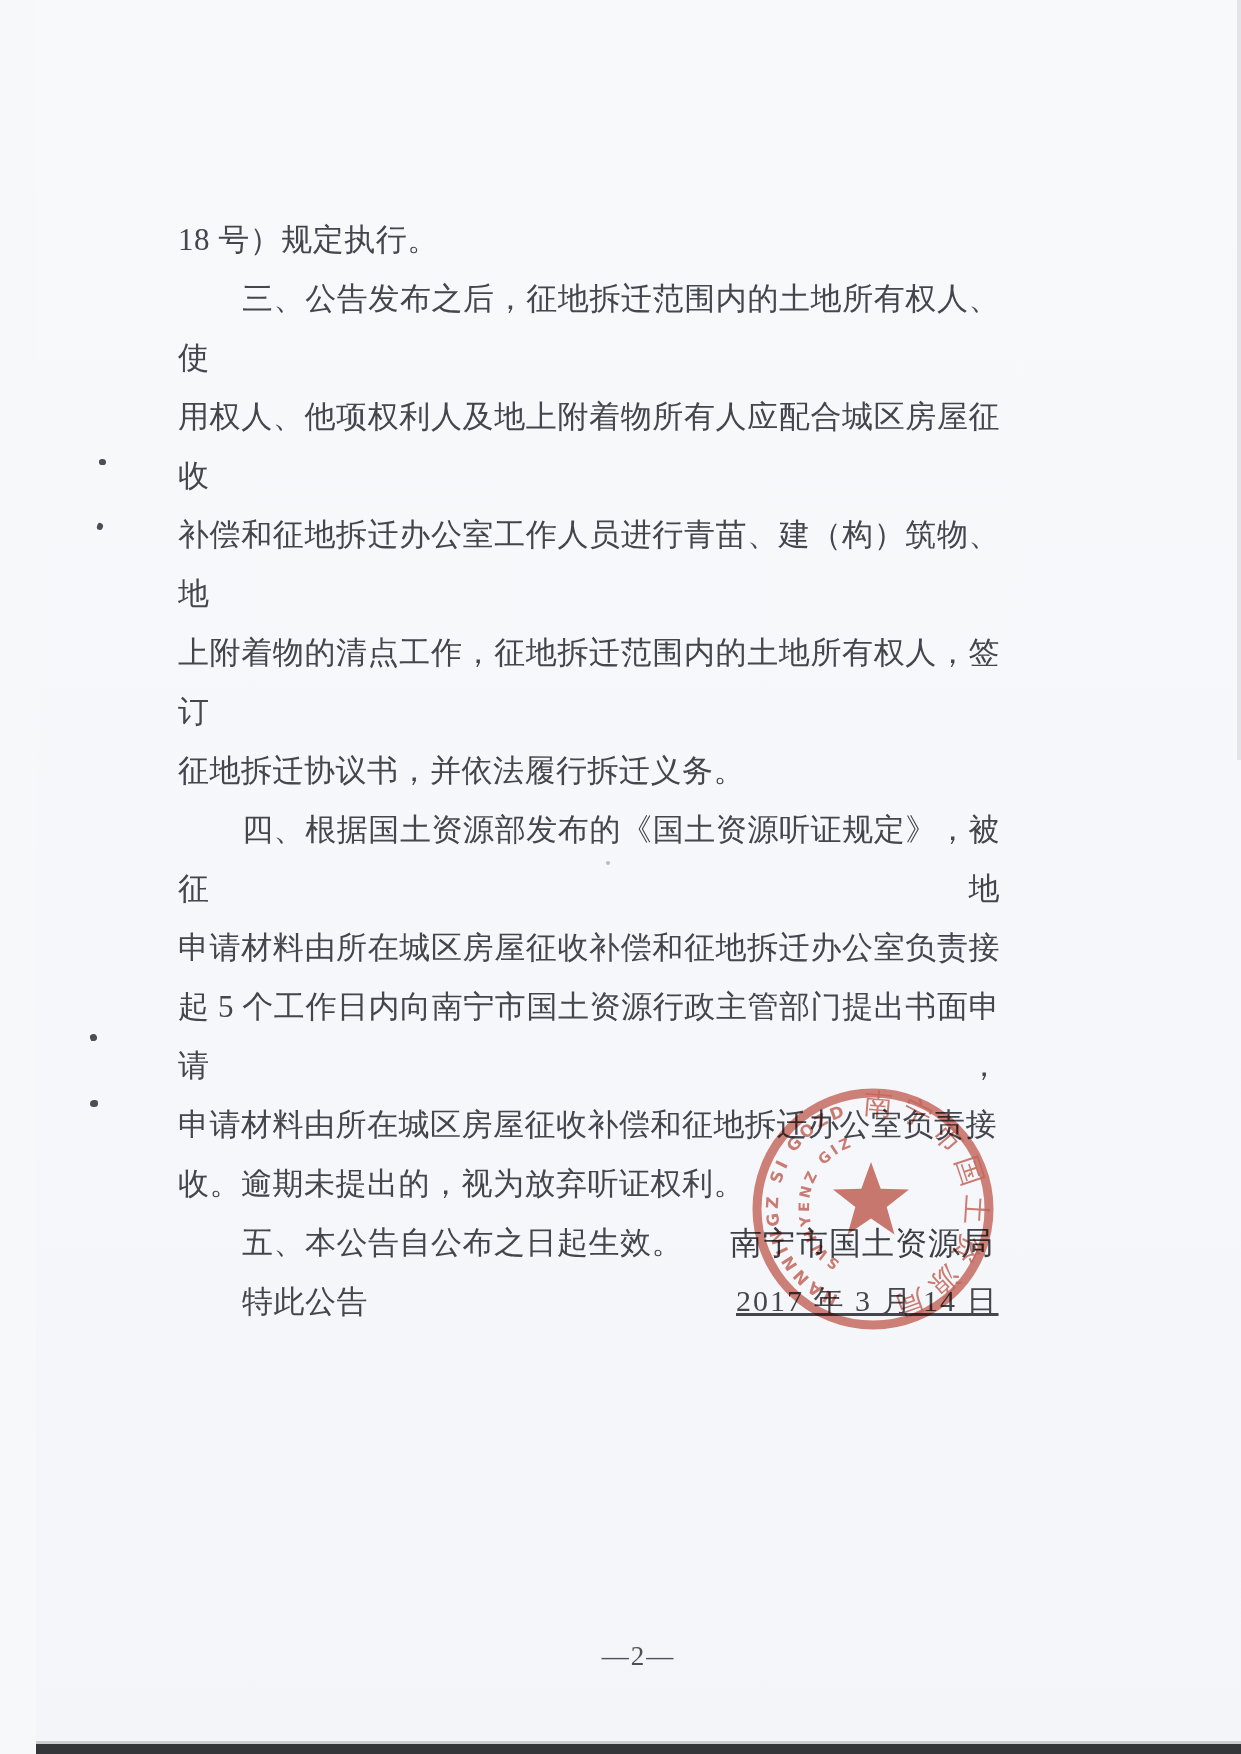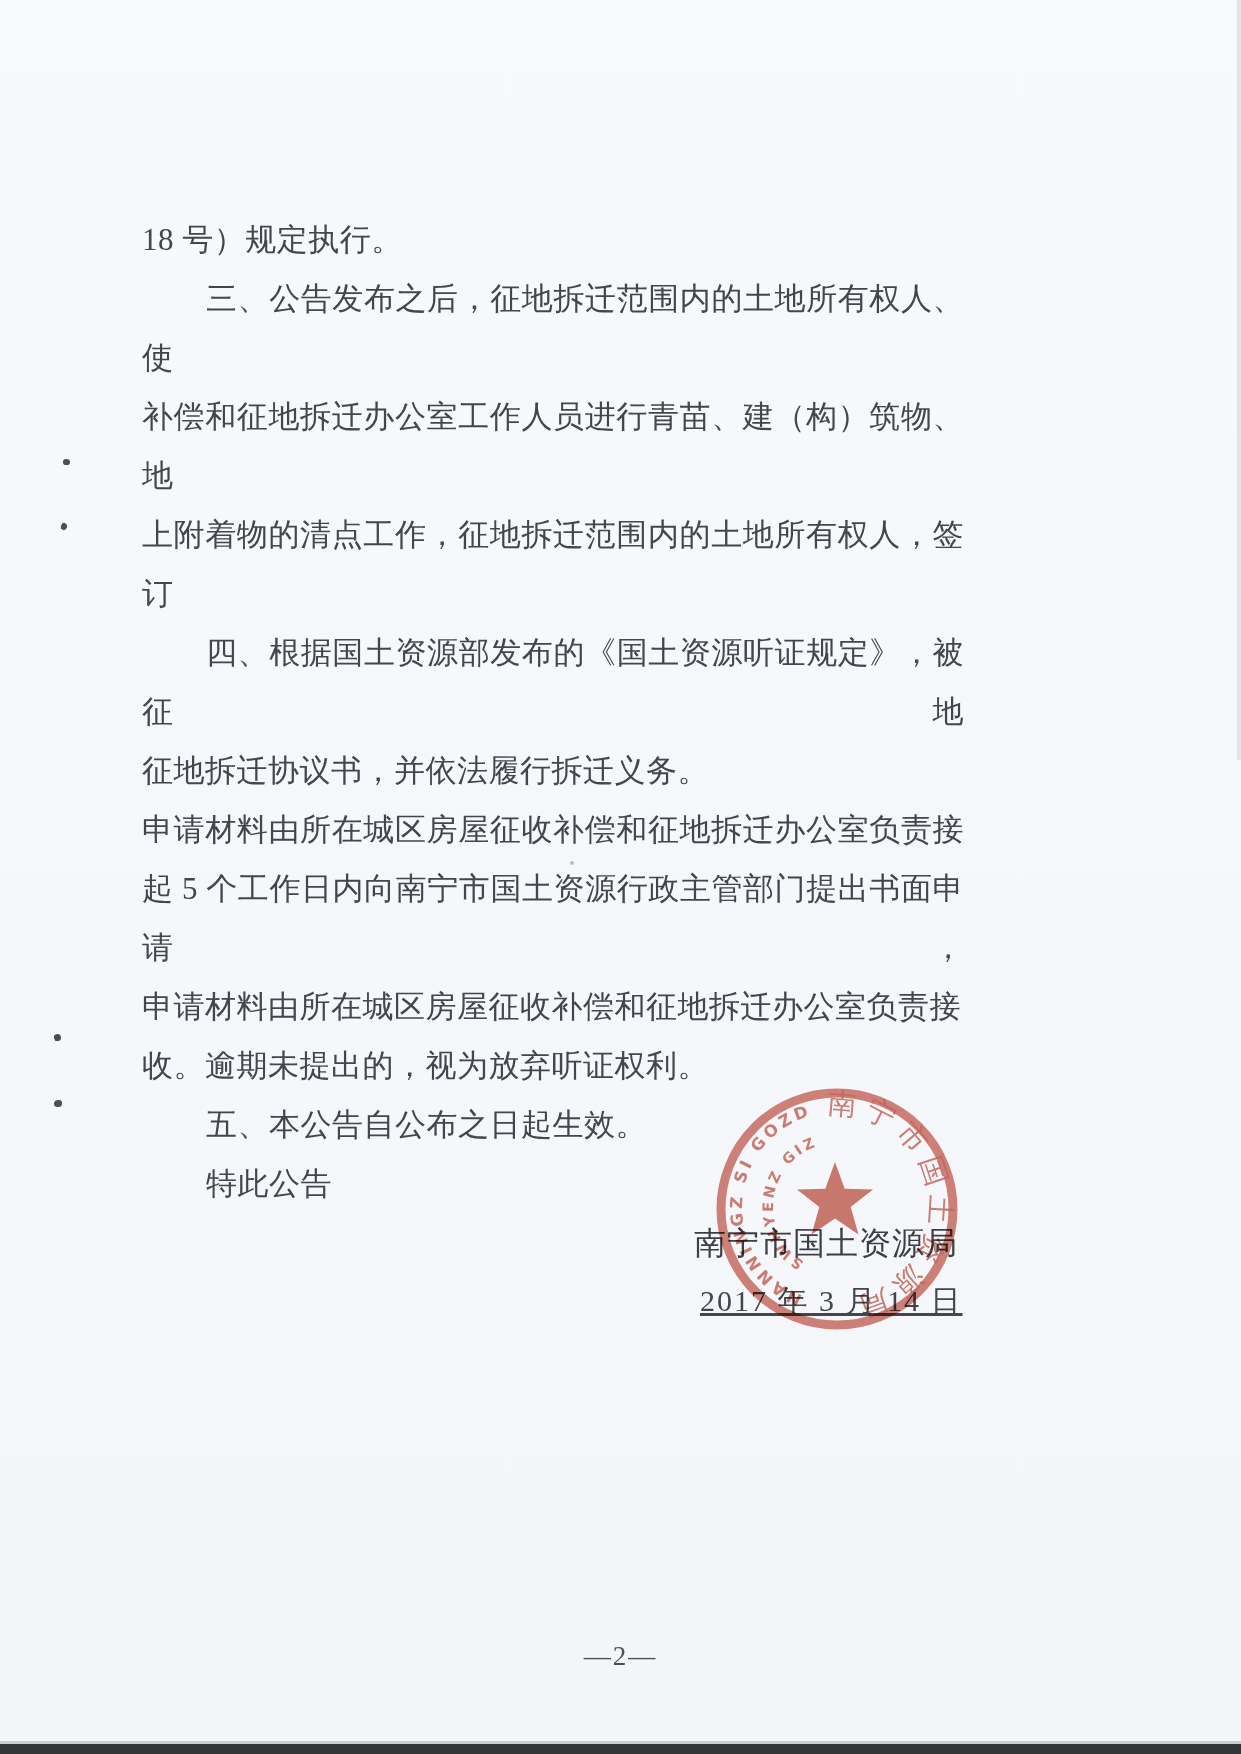--- a/index.html
+++ b/index.html
@@ -3,21 +3,21 @@
 <meta charset="utf-8">
 <style>
   html,body{margin:0;padding:0;}
   body{
     width:1241px;height:1754px;
     background:#f7f8fa;
     position:relative;
     overflow:hidden;
     font-family:"Liberation Serif","DejaVu Serif",serif;
   }
-  .page{position:absolute;inset:0;background:linear-gradient(180deg,#f8f9fb 0%,#f6f7fa 60%,#f4f5f8 100%);}
+  .page{position:absolute;inset:0;background:linear-gradient(180deg,#f8f9fb 0%,#f6f7fa 60%,#f4f5f8 100%);margin-left:36px;}
   
   .text-block{
     position:absolute;left:142px;top:210px;width:822px;
     font-size:31px;color:#43464d;line-height:59px;
     letter-spacing:0.5px;
   }
   .line{white-space:nowrap;}
   .line.fill{white-space:normal;text-align:justify;text-align-last:justify;}
   .line.indent{text-indent:64px;}
   
@@ -53,24 +53,25 @@
   .bottom-dark{position:absolute;left:0;bottom:0;width:100%;height:10px;background:#333539;}
 </style>
 </head>
 <body>
 
 <div class="page">
 
   <div class="text-block">
     <div class="line">18 号）规定执行。</div>
     <div class="line fill indent">三、公告发布之后，征地拆迁范围内的土地所有权人、使</div>
+    <div class="line fill">用权人、他项权利人及地上附着物所有人应配合城区房屋征收</div>
     <div class="line fill">补偿和征地拆迁办公室工作人员进行青苗、建（构）筑物、地</div>
     <div class="line fill">上附着物的清点工作，征地拆迁范围内的土地所有权人，签订</div>
+    <div class="line">征地拆迁协议书，并依法履行拆迁义务。</div>
     <div class="line fill indent">四、根据国土资源部发布的《国土资源听证规定》，被征地</div>
-    <div class="line">征地拆迁协议书，并依法履行拆迁义务。</div>
     <div class="line fill">申请材料由所在城区房屋征收补偿和征地拆迁办公室负责接</div>
     <div class="line fill">起 5 个工作日内向南宁市国土资源行政主管部门提出书面申请，</div>
     <div class="line">申请材料由所在城区房屋征收补偿和征地拆迁办公室负责接</div>
     <div class="line">收。逾期未提出的，视为放弃听证权利。</div>
     <div class="line indent">五、本公告自公布之日起生效。</div>
     <div class="line indent">特此公告</div>
   </div>
 
   <div class="signature">南宁市国土资源局</div>
   <div class="issue-date">2017 年 3 月 14 日</div>

